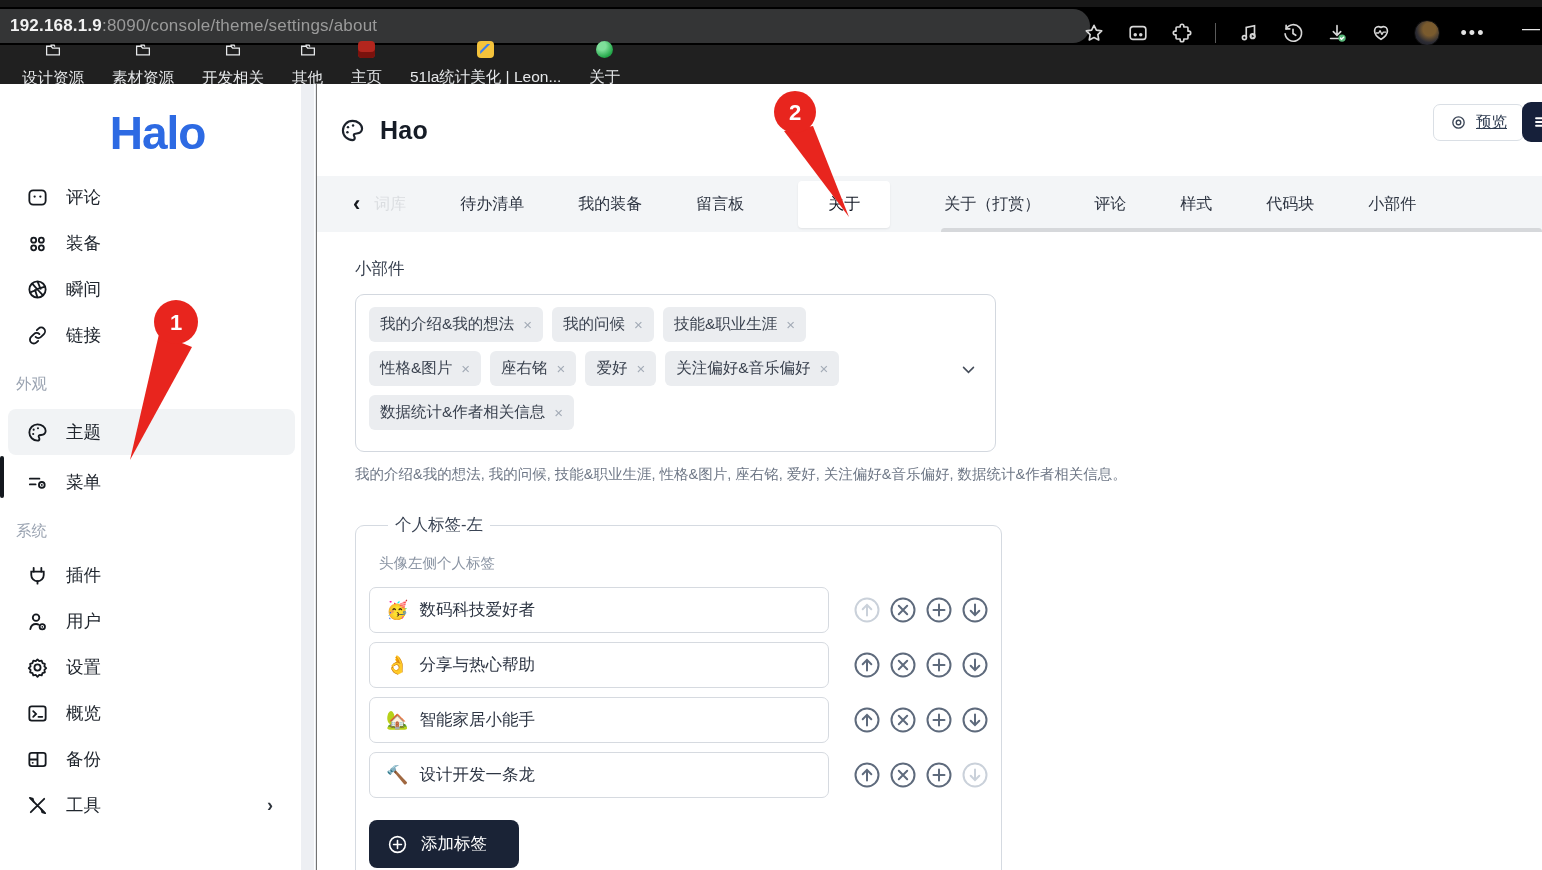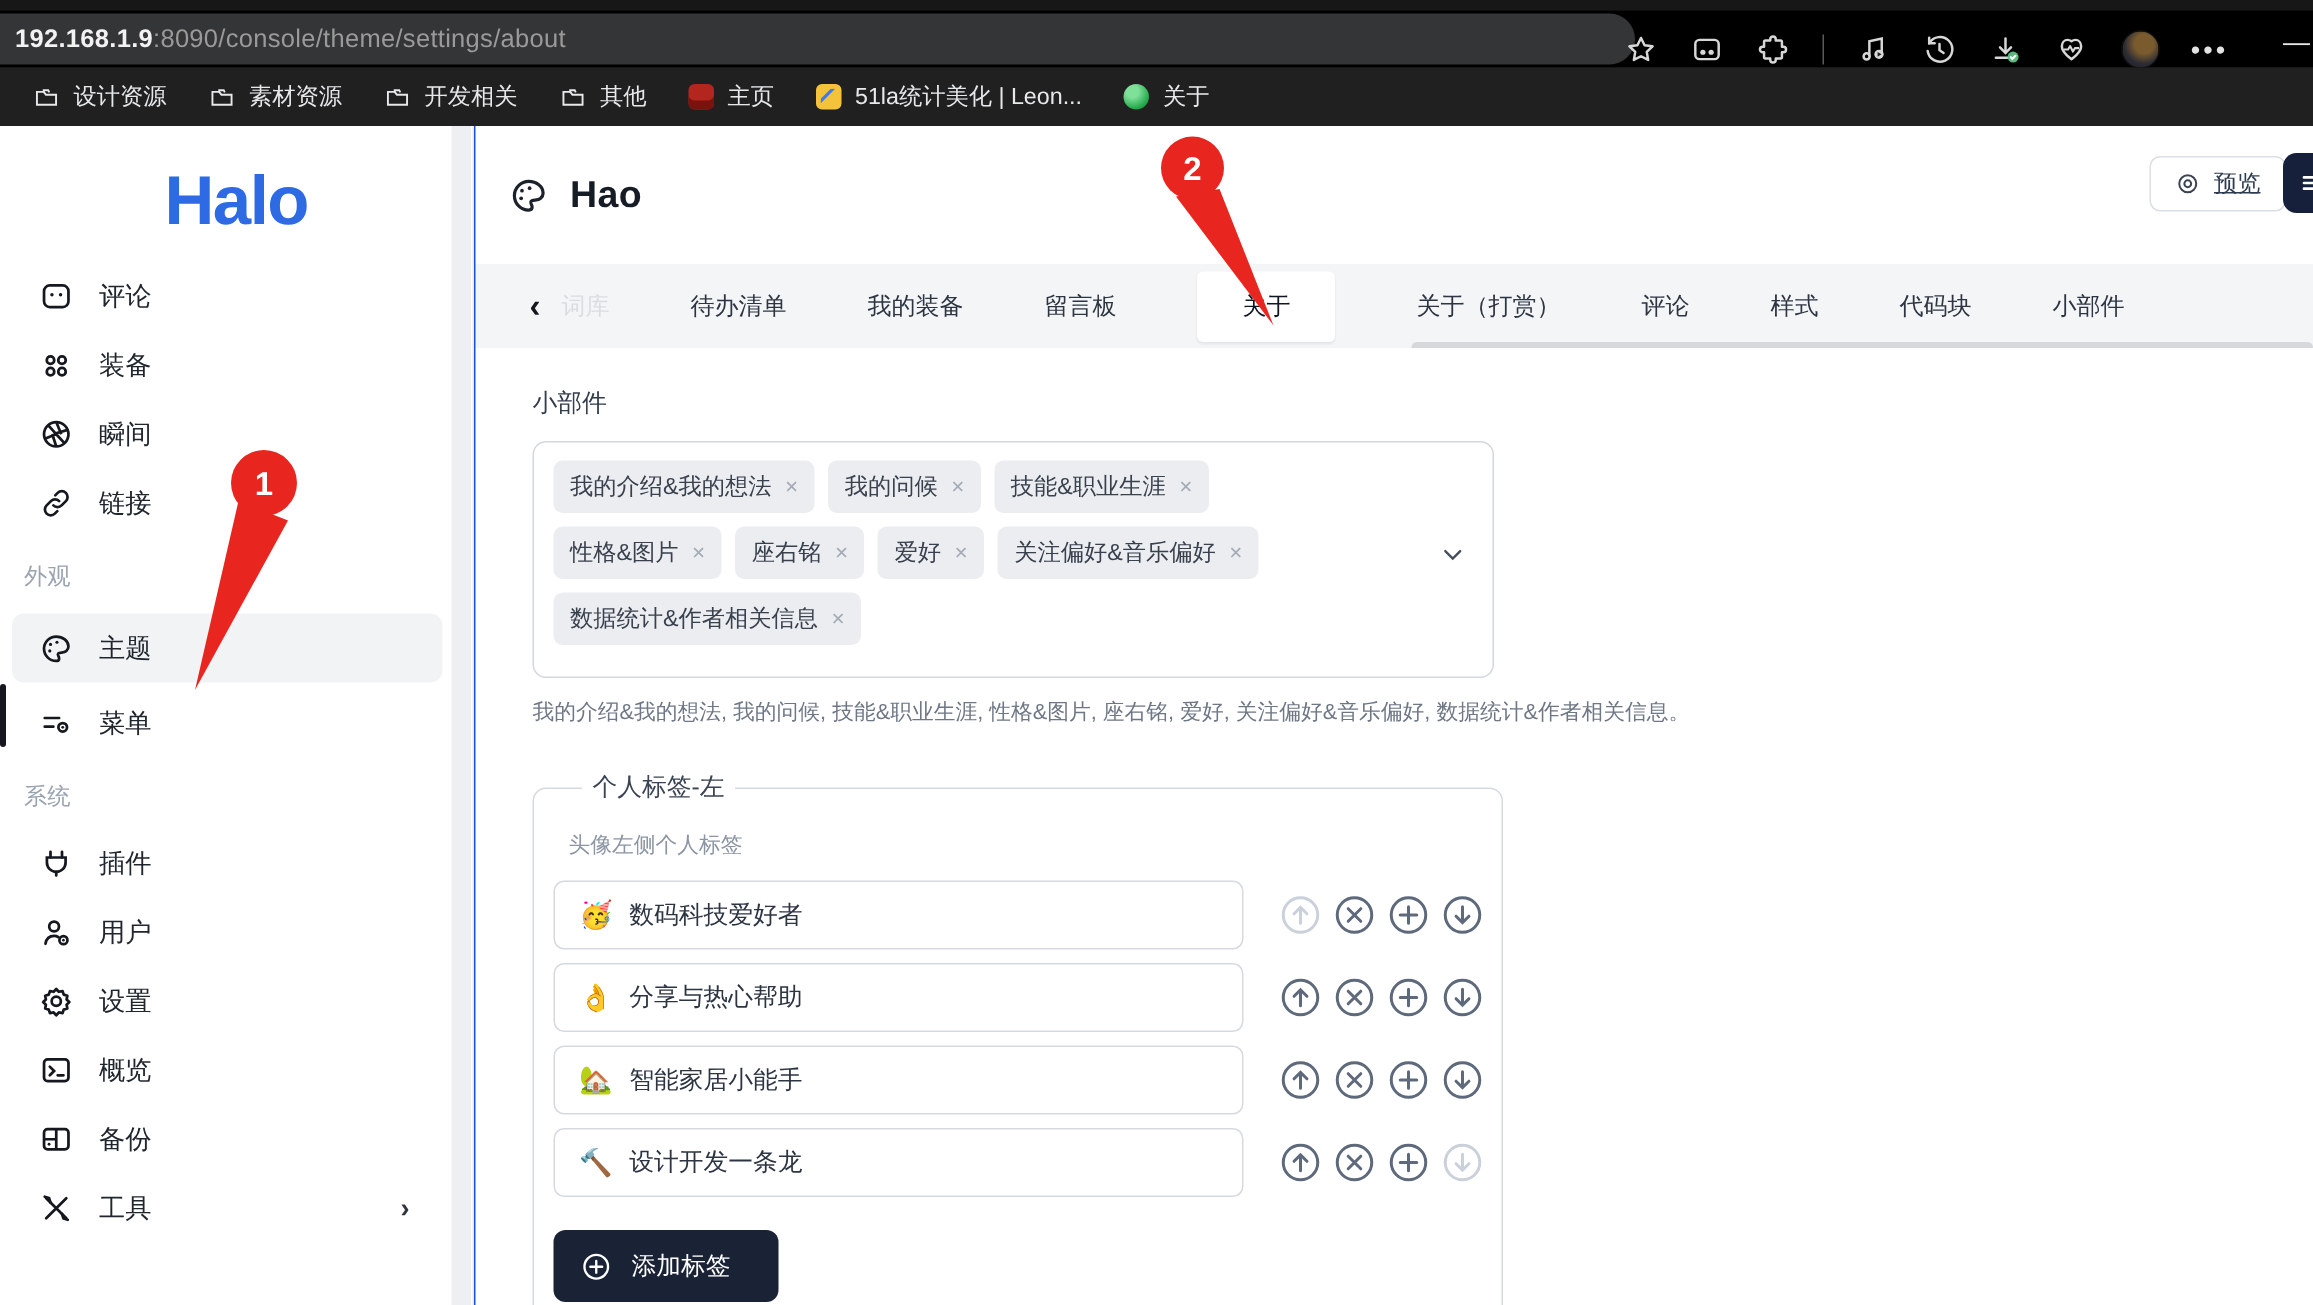--- a/index.html
+++ b/index.html
@@ -15,30 +15,30 @@
   .url .host { color:#f2f2f2; font-weight:700; }
   .url .rest { color:#9a9a9a; }
   .chrome-icons { position:absolute; right:58px; top:9px; height:34px; display:flex; align-items:center; gap:22px; }
   .cicon { width:22px; height:22px; color:#d7d7d7; display:inline-flex; align-items:center; justify-content:center; }
   .cicon svg { width:22px; height:22px; }
   .vdiv { width:1px; height:20px; background:#5a5a5a; }
   .avatar { width:26px; height:26px; border-radius:50%; background:radial-gradient(circle at 60% 35%, #7a5b2e 0 30%, #2c2c34 62%, #16161c 100%); border:1px solid #0d0d0d; }
   .minimize { position:absolute; right:2px; top:18px; color:#e6e6e6; font-size:18px; }
 
   .bookmarks { position:absolute; left:0; top:45px; width:1542px; height:39px; background:#202020; display:flex; align-items:center; padding-left:12px; gap:8px; }
-  .bm { display:flex; align-items:center; gap:9px; padding:5px 10px; border-radius:5px; color:#e6e8ea; font-size:15.5px; white-space:nowrap; }
+  .bm { display:flex; align-items:center; gap:9px; padding:5px 10px; border-radius:5px; color:#e6e8ea; font-size:15.5px; white-space:nowrap;flex-direction:column; }
   .bm svg { width:18px; height:18px; }
   .fav { width:17px; height:17px; border-radius:4px; display:inline-block; }
   .fav-red { background:#b3261e; box-shadow:inset 0 -6px 0 #7a120d; }
   .fav-yellow { background:#f5c33b; position:relative; }
   .fav-yellow::after { content:""; position:absolute; left:3px; top:3px; width:10px; height:10px; background:#3d7df0; clip-path:polygon(0 100%, 100% 0, 70% 0, 0 70%); }
   .fav-green { background:radial-gradient(circle at 35% 30%, #7fe09a 0 25%, #24a84a 70%, #157a33 100%); border-radius:50%; }
 
   
-  .app { position:absolute; left:0; top:84px; width:1542px; height:786px; background:#1d4ed8; }
+  .app { position:absolute; left:0; top:84px; width:1542px; height:786px; background:#737373; }
 
   
   .sidebar { position:absolute; left:0; top:0; width:316px; height:786px; background:#fff; border-right:1px solid #e7eaee; }
   .sb-scrolltrack { position:absolute; right:1px; top:0; width:13px; height:786px; background:#edeff3; }
   .logo { margin:22px 0 14px 0; text-align:center; font-size:46px; font-weight:800; letter-spacing:-1px; color:#2d6ae3; }
   .sb-item { position:relative; display:flex; align-items:center; height:46px; margin:0 14px 0 0; padding:0 0 0 26px; gap:17px; font-size:17.5px; color:#20262e; border-radius:8px; cursor:pointer; }
   .sb-item .ic { width:23px; height:23px; color:#15191f; flex:0 0 23px; display:inline-flex; }
   .sb-item .ic svg { width:23px; height:23px; }
   .sb-section { padding:16px 0 10px 16px; color:#9aa3b1; font-size:15.5px; }
   .sb-item.active { background:#f1f3f5; margin:4px 20px 4px 8px; padding-left:18px; }

